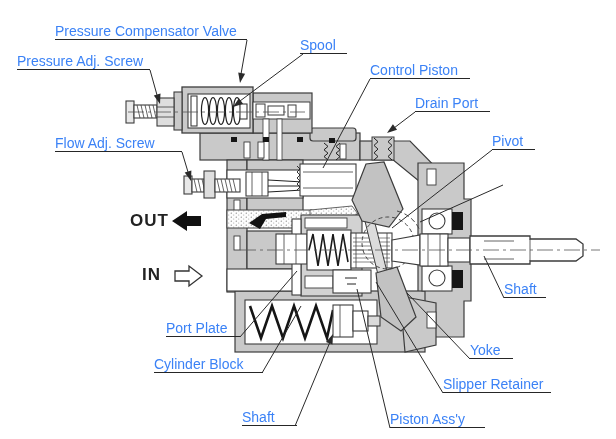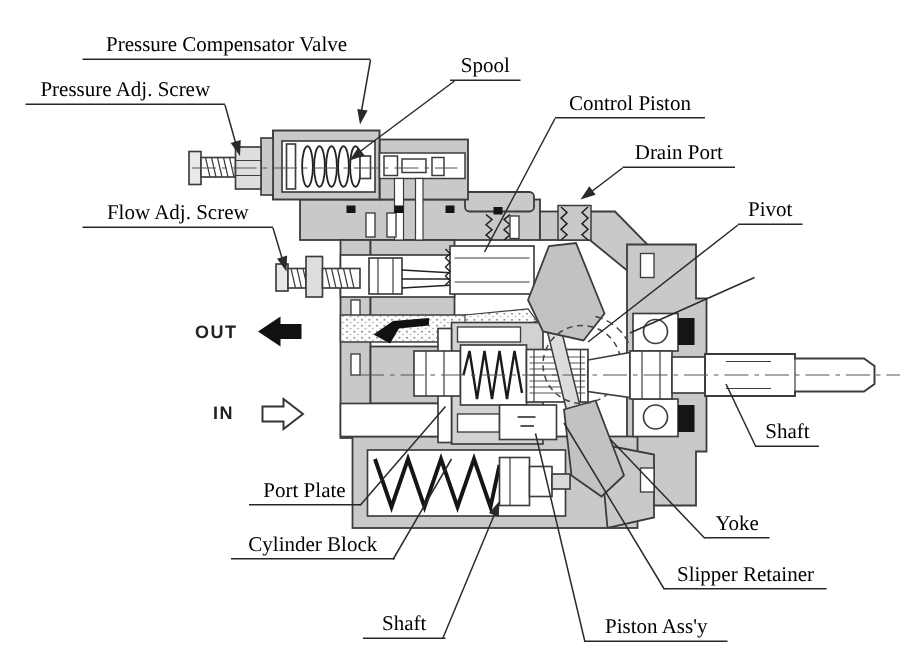--- a/index.html
+++ b/index.html
@@ -2,26 +2,26 @@
 <html><head>
 <meta charset="utf-8">
 <style>
   html,body{margin:0;padding:0;background:#fff;}
   #canvas{
     position:relative;width:616px;height:439px;background:#fff;overflow:hidden;
     font-family:"Liberation Serif", serif;
   }
   #canvas svg{position:absolute;left:0;top:0;}
   .lbl{
-    position:absolute;font-size:14px;line-height:16px;height:16px;color:#000000;
-    text-align:center;white-space:nowrap;border-bottom:1.2px solid #262626;
-    font-family:Liberation Serif, serif;
+    position:absolute;font-size:14px;line-height:16px;height:16px;color:#3b82f6;
+    text-align:left;white-space:nowrap;border-bottom:1.2px solid #262626;
+    font-family:Liberation Sans, sans-serif;
   }
   .flow{
-    position:absolute;font-size:12px;line-height:16px;color:#222;white-space:nowrap;
+    position:absolute;font-size:17px;line-height:16px;color:#222;white-space:nowrap;
     font-family:"Liberation Sans", sans-serif;font-weight:600;letter-spacing:1px;
   }
 </style>
 </head>
 <body>
 
 <div id="canvas">
 
 <svg width="616" height="439" viewBox="0 0 616 439">
   <defs>

